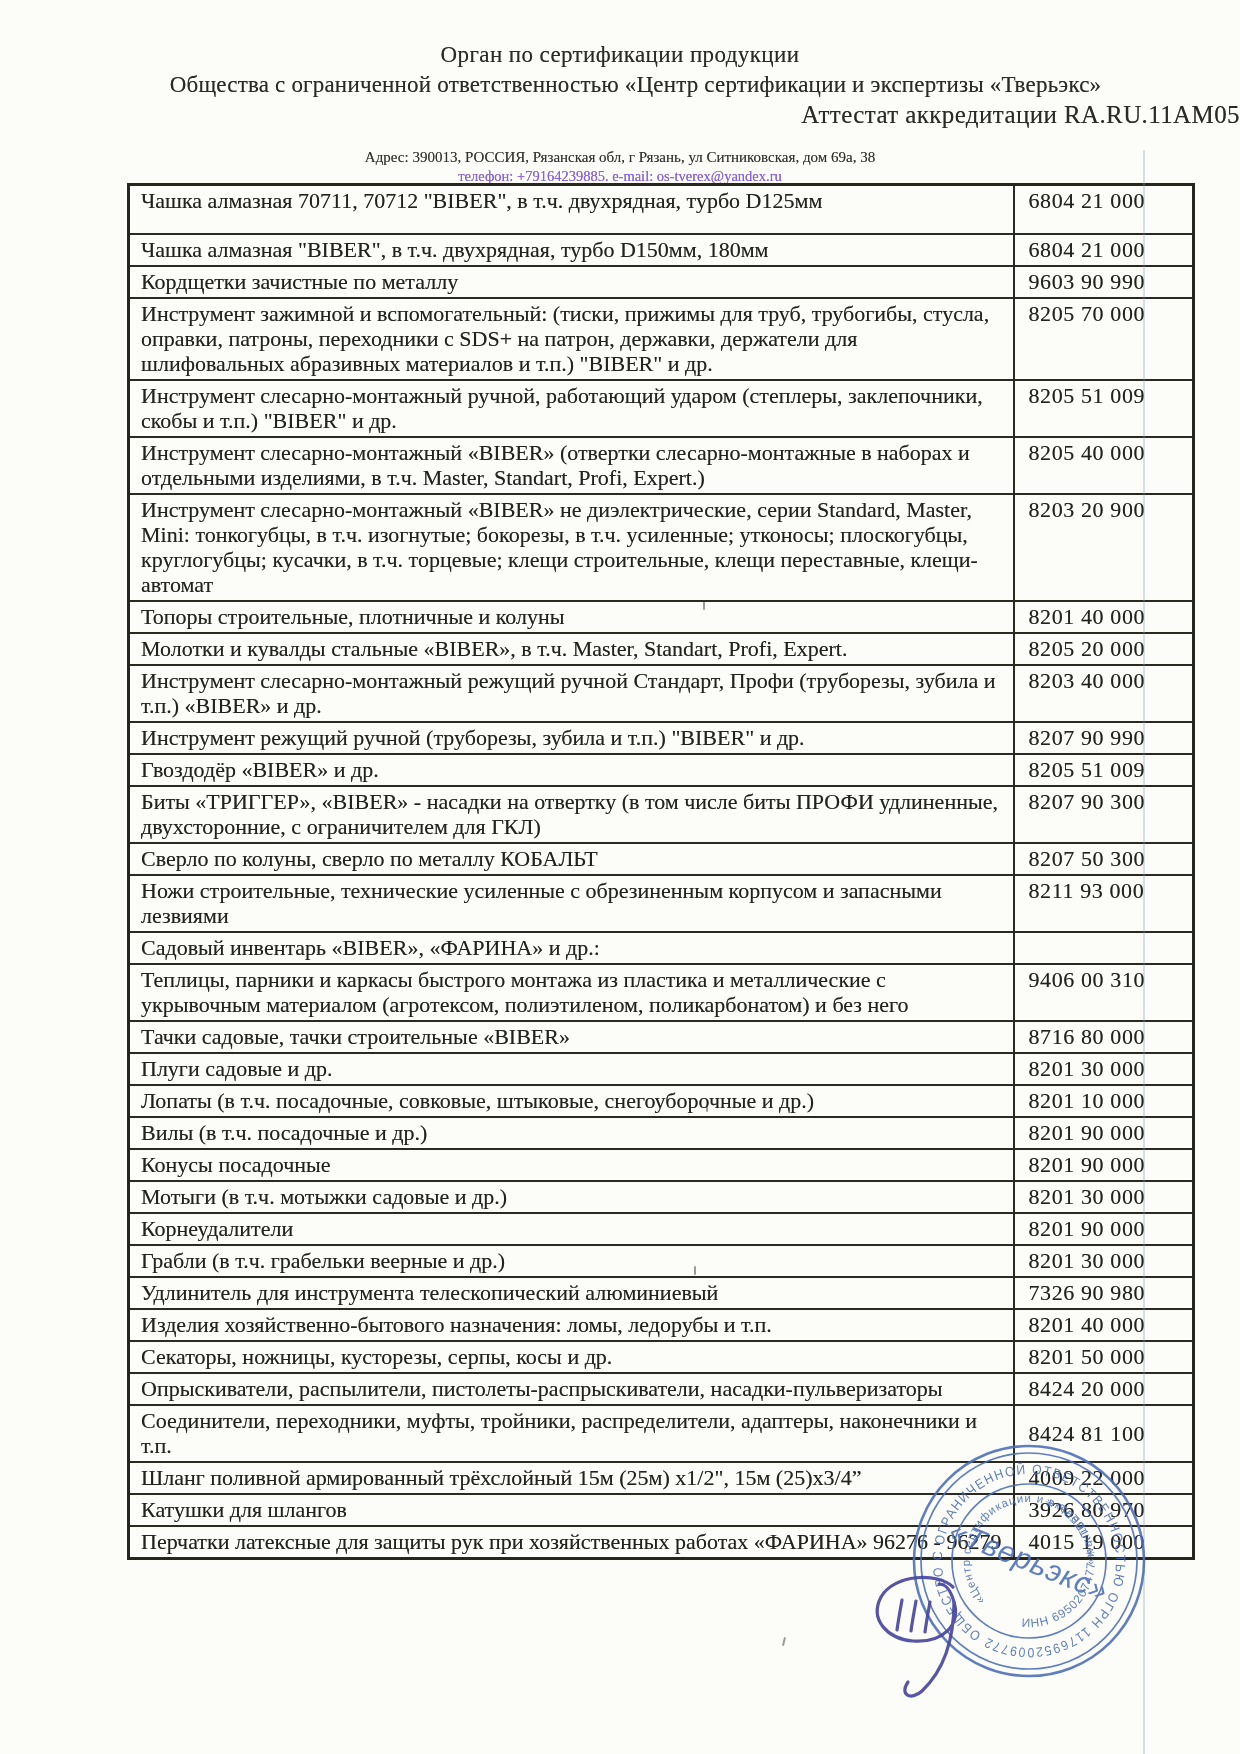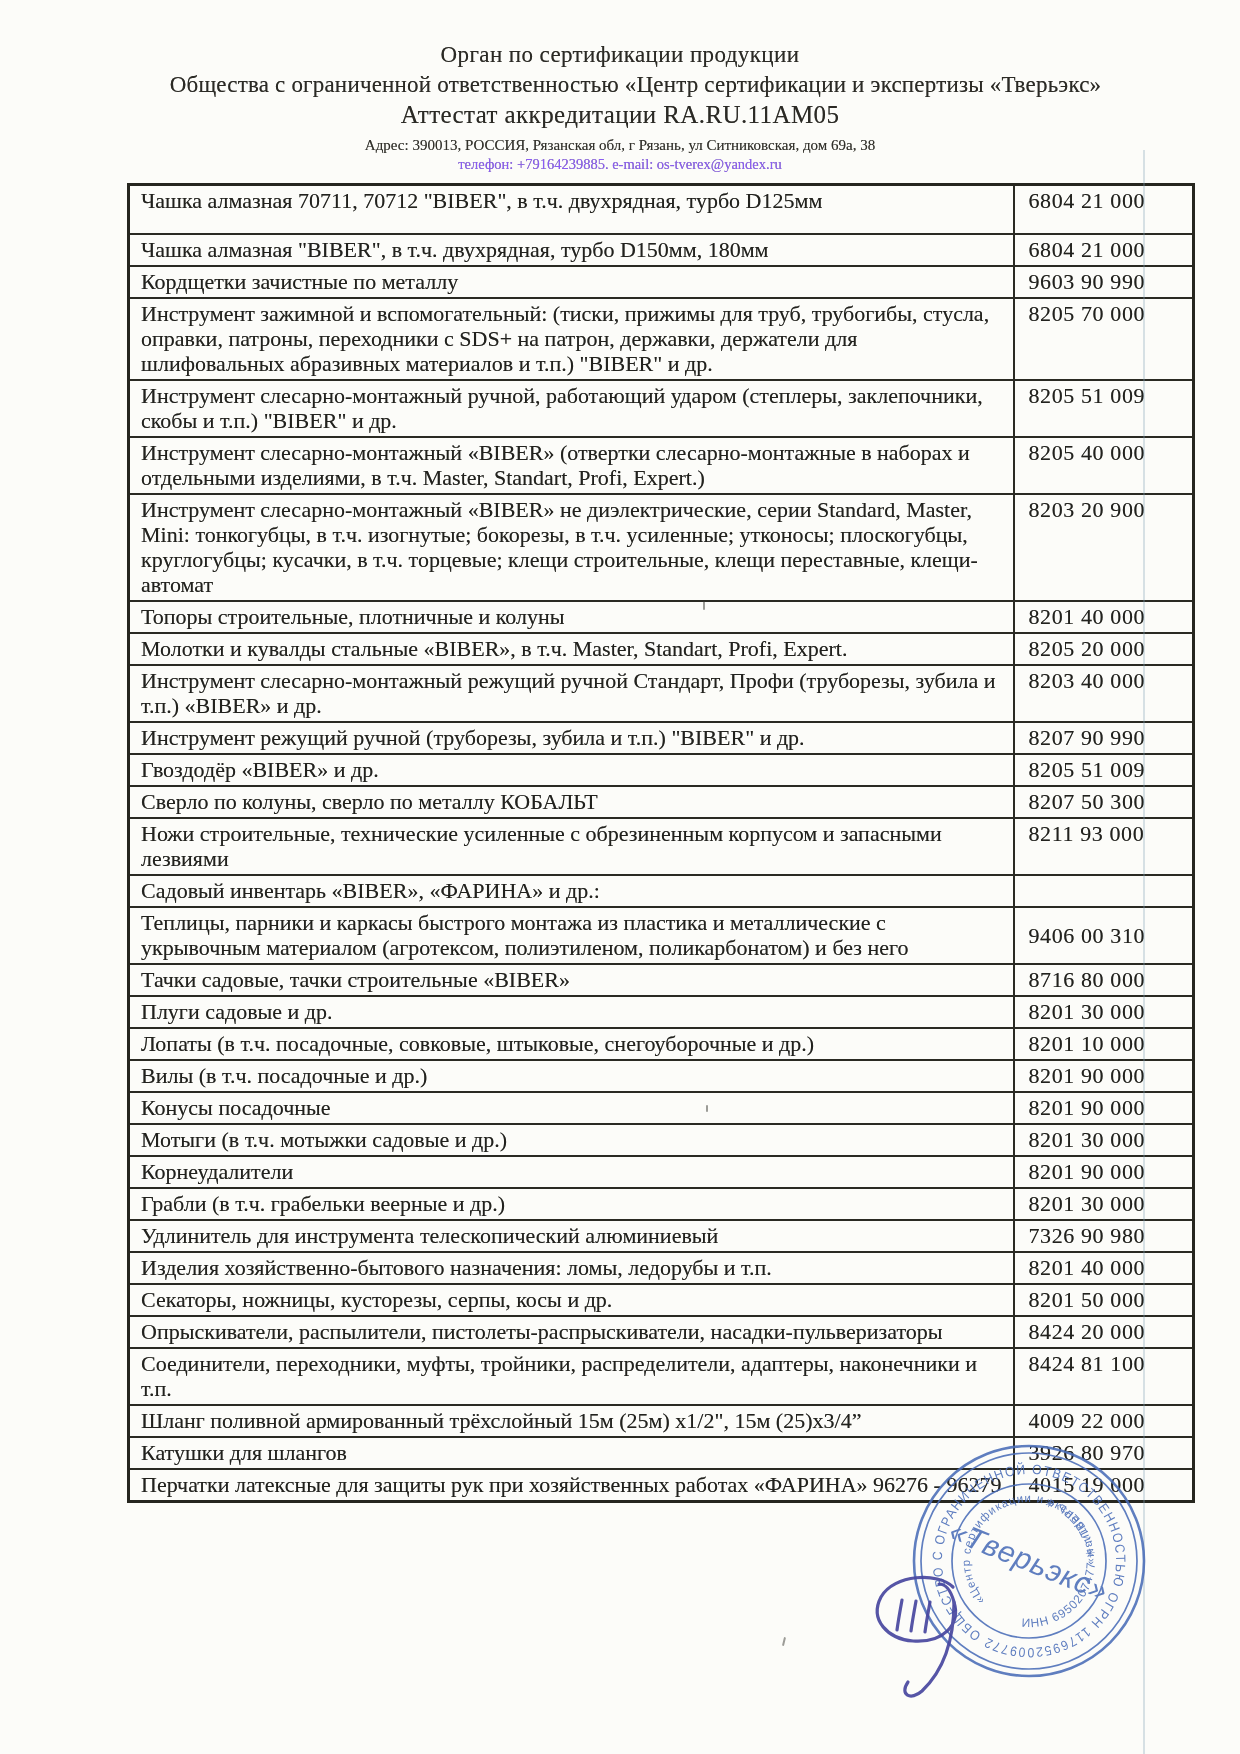--- a/index.html
+++ b/index.html
@@ -15,22 +15,22 @@
   .page *{box-sizing:border-box;}
 
   
   .doc-header{
     position:absolute;left:0;top:42px;width:100%;
     text-align:center;color:#2b2a25;
     text-shadow:0 0 .6px rgba(50,50,45,.55);
   }
   .h-line1{font-size:23px;letter-spacing:.4px;}
   .h-line2{font-size:23px;margin-top:4px;letter-spacing:.2px;margin-left:31px;}
-  .h-line3{font-size:25px;margin-top:3px;letter-spacing:.4px;}
-  .h-line4{font-size:15px;margin-top:8px;color:#33322c;}
+  .h-line3{font-size:25px;margin-top:3px;letter-spacing:.4px;text-align:right;}
+  .h-line4{font-size:15px;margin-top:20px;color:#33322c;}
   .h-line5{font-size:14.5px;margin-top:2px;color:#8b5cf6;}
 
   
   table.cert{
     position:absolute;left:127px;top:183px;width:1065px;
     border-collapse:collapse;table-layout:fixed;
     font-size:22px;line-height:25px;
     text-shadow:0 0 .5px rgba(40,40,35,.5);
   }
   table.cert col.c-prod{width:885px;}
@@ -145,20 +145,24 @@
     <tr>
       <td class="product">Инструмент режущий ручной (труборезы, зубила и т.п.) "BIBER" и др.</td>
       <td class="code">8207 90 990</td>
     </tr>
 
     <tr>
       <td class="product">Гвоздодёр «BIBER» и др.</td>
       <td class="code">8205 51 009</td>
     </tr>
 
+    <tr>
+      <td class="product">Биты «ТРИГГЕР», «BIBER» - насадки на отвертку (в том числе биты  ПРОФИ удлиненные, двухсторонние, с ограничителем для ГКЛ)</td>
+      <td class="code">8207 90 300</td>
+    </tr>
 
     <tr>
       <td class="product">Сверло по колуны, сверло по металлу КОБАЛЬТ</td>
       <td class="code">8207 50 300</td>
     </tr>
 
     <tr>
       <td class="product">Ножи строительные, технические усиленные с обрезиненным корпусом и запасными лезвиями</td>
       <td class="code">8211 93 000</td>
     </tr>

